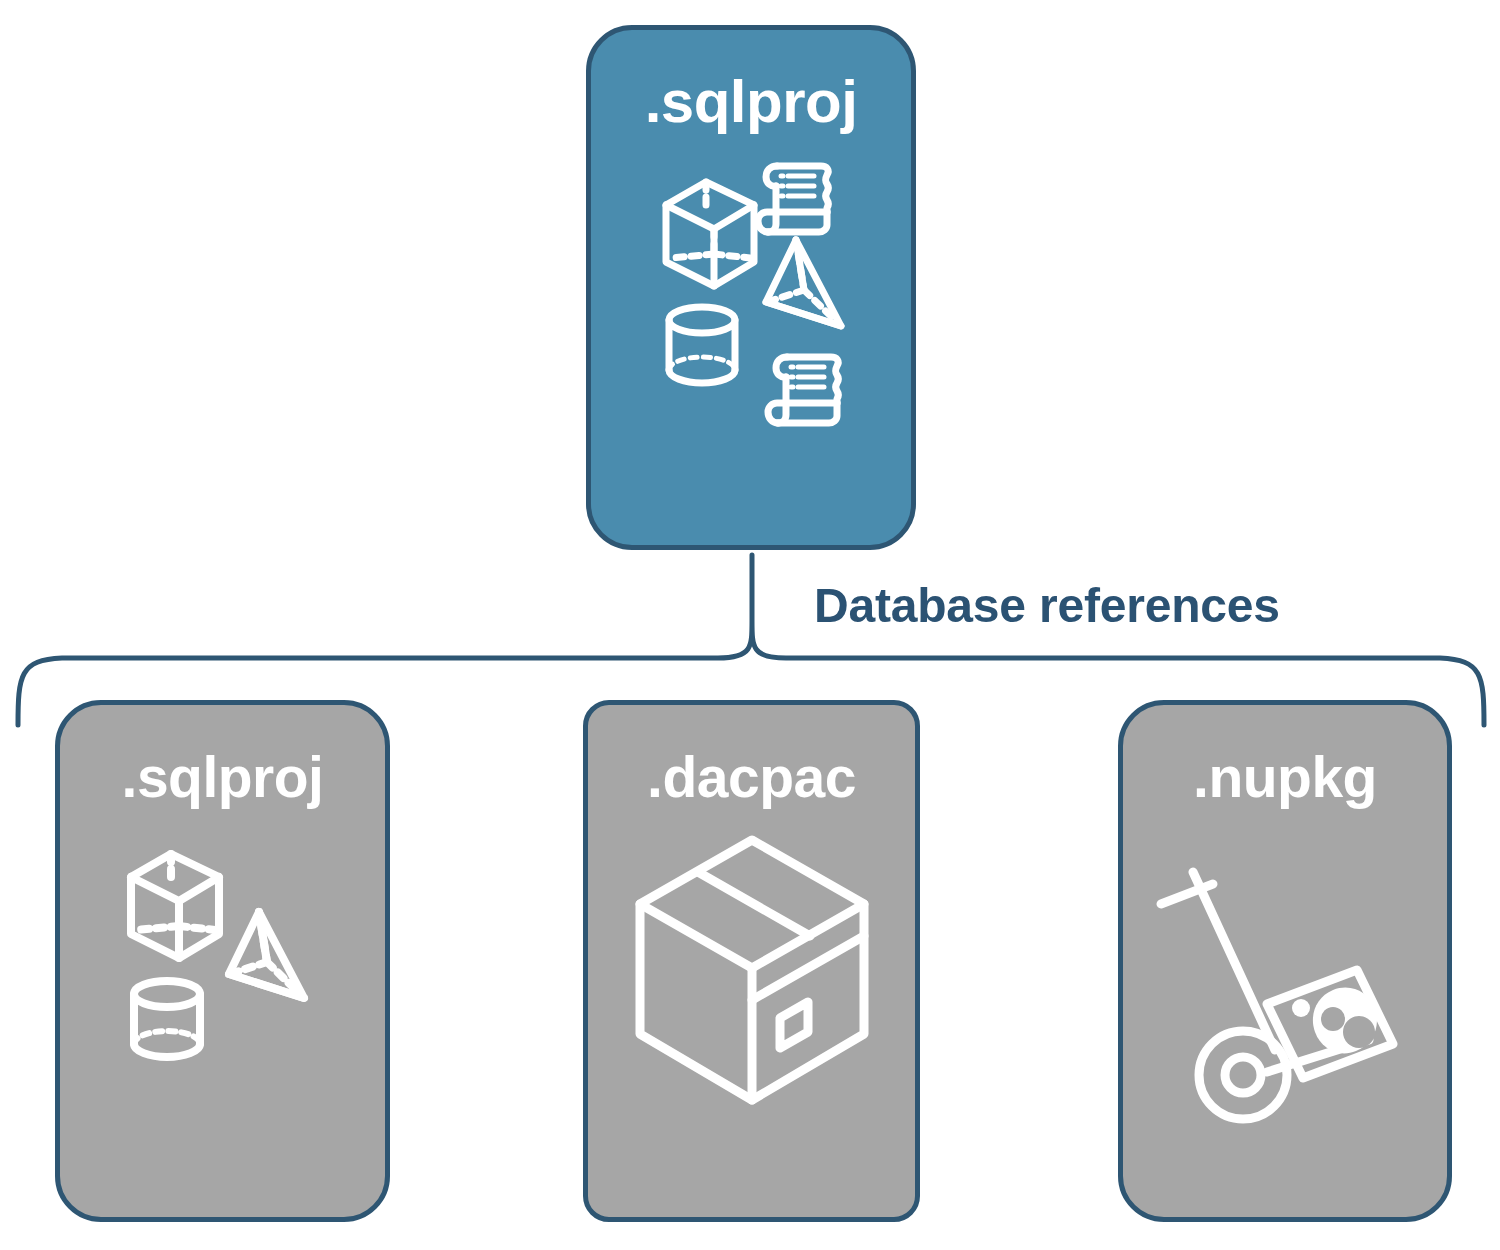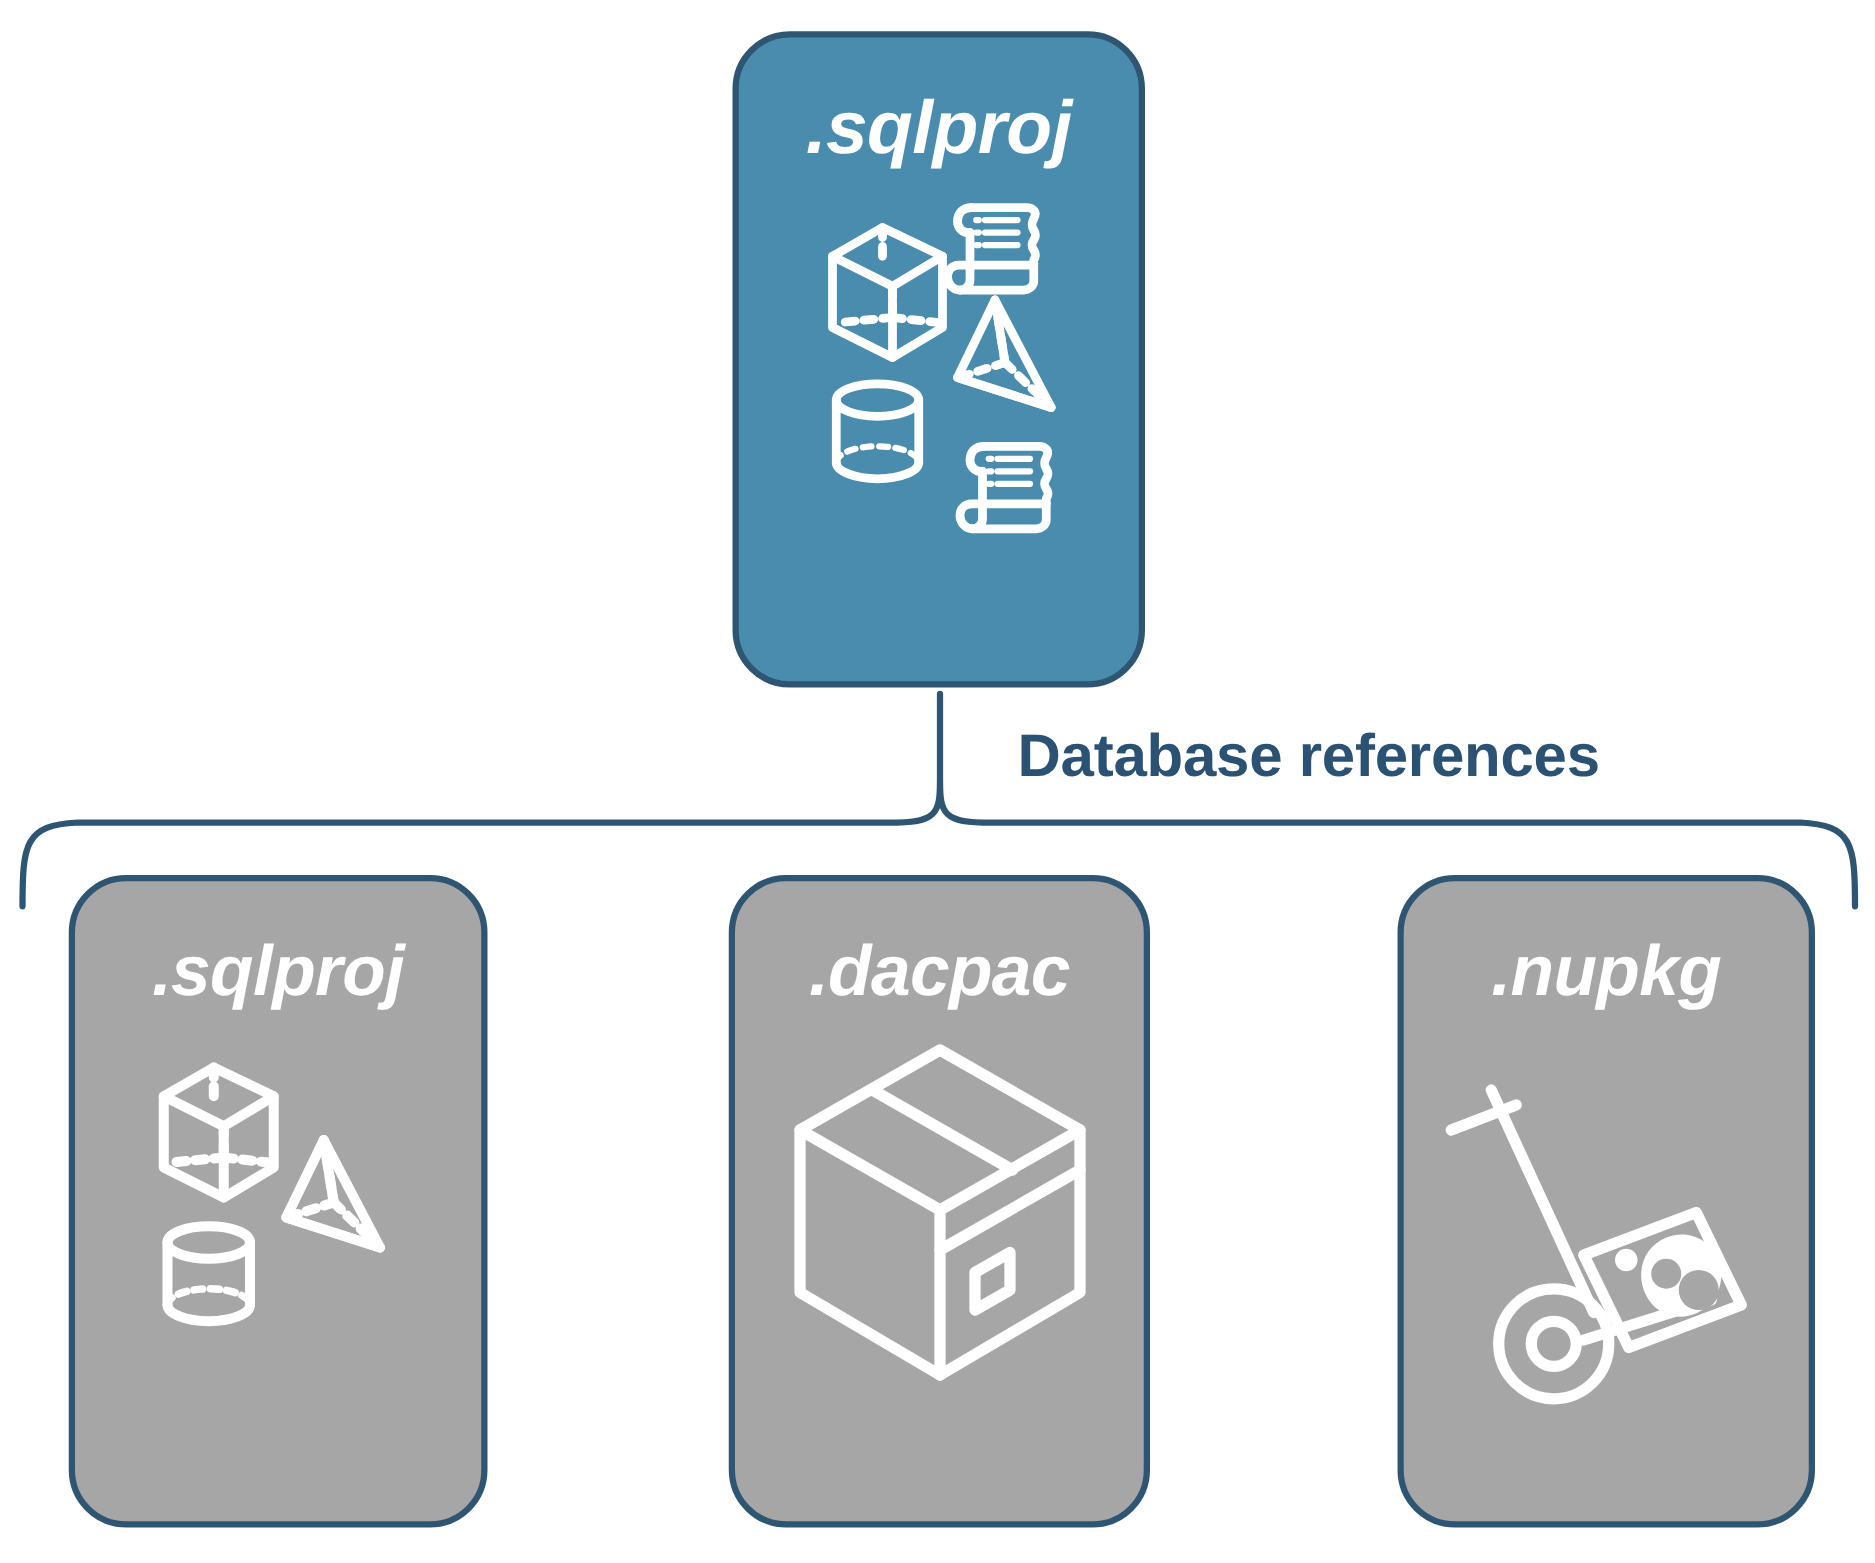--- a/index.html
+++ b/index.html
@@ -32,33 +32,32 @@
   .card-teal { background: #4a8cae; }
   .card-gray { background: #a6a6a6; }
 
   .card-title {
     color: #ffffff;
     font-weight: bold;
     letter-spacing: -0.5px;
     line-height: 1;
     white-space: nowrap;
     text-align: center;
-    font-style: italic;
   }
   #card-root {
     left: 586px; top: 25px; width: 330px; height: 525px;
   }
   #card-root .card-title { font-size: 60px; margin-top: 42px; }
   #card-root .icon-wrap {
     margin-top: 18px; width: 230px; height: 270px; position: relative;
   }
 
   .card-bottom { top: 700px; height: 522px; }
   #card-sqlproj { left: 55px; width: 335px; }
-  #card-dacpac  { left: 583px; width: 337px; }
+  #card-dacpac  { left: 583px; width: 337px; border-radius: 26px; }
   #card-nupkg   { left: 1118px; width: 334px; }
   .card-bottom .card-title { font-size: 57px; margin-top: 44px; }
   .card-bottom .icon-wrap {
     margin-top: 16px; width: 280px; height: 300px; position: relative;
   }
 
   .brace-label {
     position: absolute;
     left: 814px;
     top: 578px;

